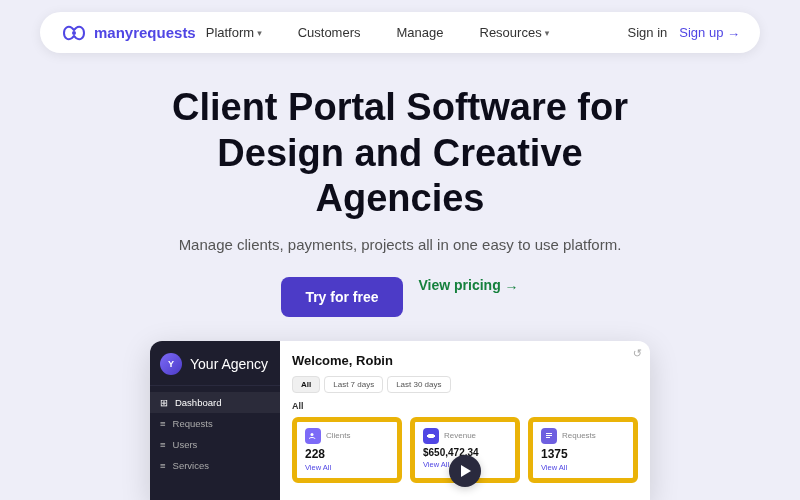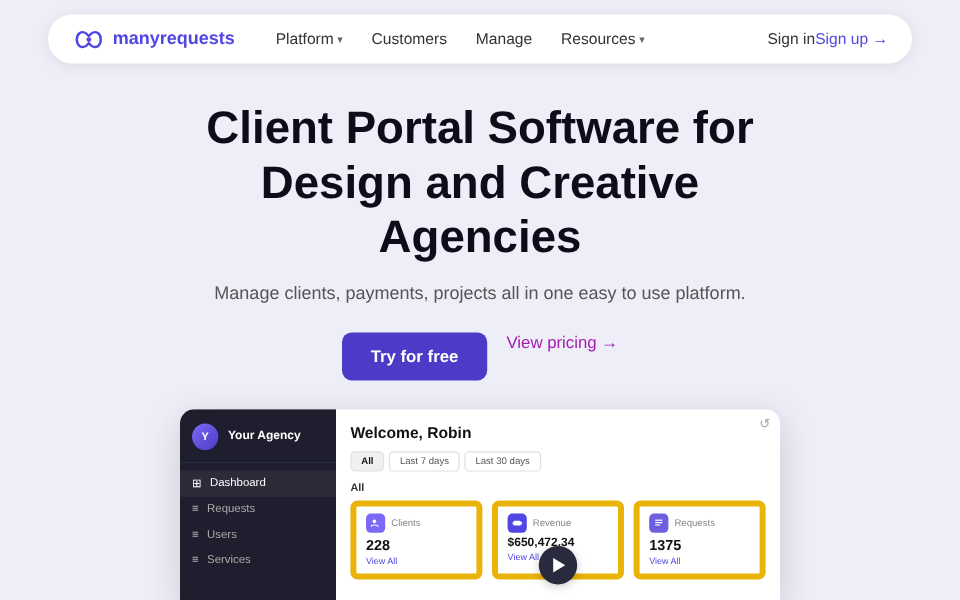--- a/index.html
+++ b/index.html
@@ -26,53 +26,53 @@
       display: flex;
       align-items: center;
       padding: 8px 20px;
       width: 720px;
       box-shadow: 0 2px 12px rgba(0,0,0,0.08);
     }
     .logo {
       display: flex;
       align-items: center;
       gap: 6px;
-      margin-right: 24px;
     }
     .logo-icon {
       width: 28px;
       height: 18px;
     }
     .logo-text {
       font-size: 15px;
       font-weight: 600;
       color: #1a1a2e;
     }
     .logo-text span { color: #5046e4; }
     .nav-links {
       display: flex;
-      gap: 4px;
+      gap: 16px;
       flex: 1;
     }
     .nav-link {
       font-size: 13px;
       color: #333;
       padding: 5px 10px;
       cursor: pointer;
       display: flex;
       align-items: center;
       gap: 3px;
       border-radius: 6px;
     }
     .nav-link .chevron {
       font-size: 9px;
       color: #666;
     }
     .nav-auth {
       display: flex;
+      gap: 12px;
     }
     .nav-signin {
       font-size: 13px;
       color: #333;
       cursor: pointer;
     }
     .nav-signup {
       font-size: 13px;
       color: #5046e4;
       font-weight: 500;
@@ -118,24 +118,24 @@
       color: #fff;
       border: none;
       border-radius: 8px;
       padding: 12px 24px;
       font-size: 14px;
       font-weight: 600;
       cursor: pointer;
     }
     .btn-secondary {
       background: transparent;
-      color: #a21caf;
+      color: #15803d;
       border: none;
       font-size: 14px;
-      font-weight: 400;
+      font-weight: 700;
       cursor: pointer;
       display: flex;
       align-items: center;
       gap: 6px;
     }
 
     
     .preview-wrapper {
       display: flex;
       justify-content: center;
@@ -171,23 +171,23 @@
       border-radius: 50%;
       background: linear-gradient(135deg, #7c6af7, #4c3bc7);
       display: flex;
       align-items: center;
       justify-content: center;
       font-size: 9px;
       color: white;
       font-weight: bold;
     }
     .dash-agency-name {
-      font-size: 10px;
+      font-size: 14px;
       color: #fff;
-      font-weight: 700;
+      font-weight: 400;
     }
     .dash-nav-item {
       display: flex;
       align-items: center;
       gap: 7px;
       padding: 5px 10px;
       font-size: 9.5px;
       color: #aaa;
       cursor: pointer;
     }

